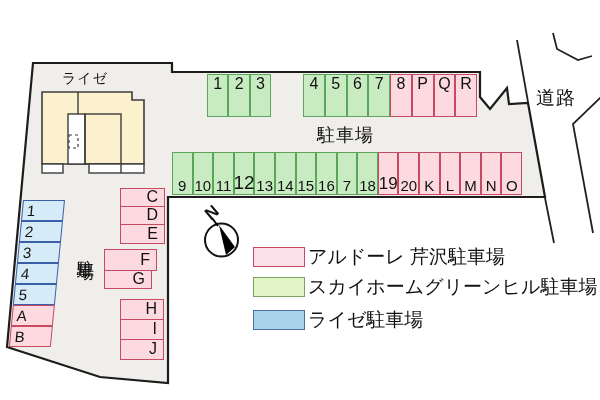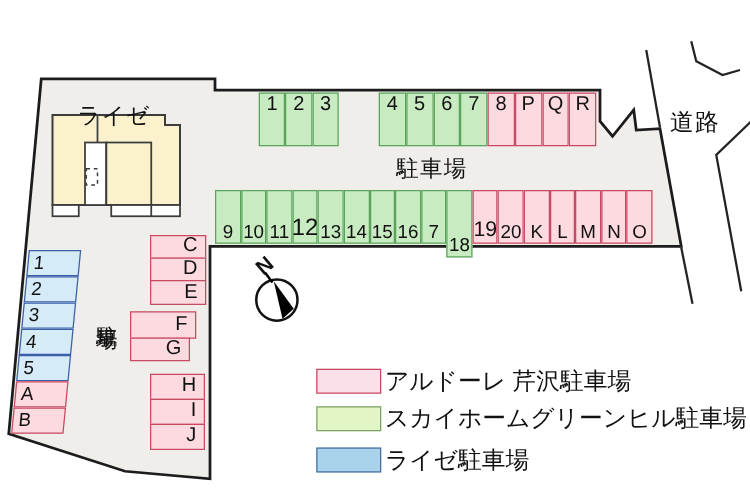--- a/index.html
+++ b/index.html
@@ -24,30 +24,30 @@
   .cell span{line-height:1.15;color:#111;}
   .cell.top{align-items:flex-start;justify-content:center;}
   .cell.bottom{align-items:flex-end;justify-content:center;}
   .cell.right{align-items:center;justify-content:flex-end;padding-right:6px;}
   .cell.left{align-items:center;justify-content:flex-start;padding-left:4px;}
   #left-strip{position:absolute;left:23px;top:200px;width:42px;height:147px;
     transform:skewX(-5.5deg);transform-origin:0 0;}
   #left-strip .cell{left:0;width:100%;}
   
   .lbl{position:absolute;white-space:pre;}
-  #building-label{left:62px;top:80px;font-size:18px;letter-spacing:1px;}
+  #building-label{left:62px;top:70px;font-size:14px;letter-spacing:1px;}
   #road-label{left:536px;top:85px;font-size:19px;letter-spacing:1px;}
   #parking-main-label{left:317px;top:123px;font-size:18px;letter-spacing:1px;}
   #parking-left-label{left:74px;top:246px;font-size:17px;writing-mode:vertical-rl;letter-spacing:2px;}
   #compass-n{left:206px;top:203px;font-size:17px;font-weight:bold;transform:rotate(-40deg);}
   #bicycle-box{position:absolute;left:373px;top:202px;width:101px;height:22px;background:#fff;
     border:2px solid #222;box-sizing:border-box;display:flex;align-items:center;justify-content:center;
     font-size:15px;letter-spacing:4px;}
   
-  .legend-row{position:absolute;left:253px;height:22px;display:flex;align-items:center;gap:3px;margin-top:48px;}
+  .legend-row{position:absolute;left:253px;height:22px;display:flex;align-items:center;gap:3px;}
   .swatch{width:52px;height:20px;box-sizing:border-box;border:1.5px solid;flex:0 0 auto;}
   .legend-label{font-size:19px;white-space:nowrap;}
 </style>
 </head>
 <body>
 
 <div class="stage" style="--ground: #F0EEEB; --outline: #1C1C1C; --road: #222222; --bfill: #FBF2CD; --bstroke: #3C3C3C;">
 
   <svg width="600" height="400" viewBox="0 0 600 400">
 
@@ -126,21 +126,21 @@
       </div>
       <div class="cell bottom" style="left: 295.54px; top: 152px; width: 20.59px; height: 43px; background: rgb(201, 235, 194); border-color: rgb(91, 164, 92);">
         <span style="font-size: 15px;">15</span>
       </div>
       <div class="cell bottom" style="left: 316.13px; top: 152px; width: 20.59px; height: 43px; background: rgb(201, 235, 194); border-color: rgb(91, 164, 92);">
         <span style="font-size: 15px;">16</span>
       </div>
       <div class="cell bottom" style="left: 336.72px; top: 152px; width: 20.59px; height: 43px; background: rgb(201, 235, 194); border-color: rgb(91, 164, 92);">
         <span style="font-size: 15px;">7</span>
       </div>
-      <div class="cell bottom" style="left: 357.31px; top: 152px; width: 20.59px; height: 54px; background: rgb(201, 235, 194); border-color: rgb(91, 164, 92);">
+      <div class="cell bottom" style="left: 357.31px; top: 152px; width: 20.59px; height: 43px; background: rgb(201, 235, 194); border-color: rgb(91, 164, 92);">
         <span style="font-size: 15px;">18</span>
       </div>
       <div class="cell bottom" style="left: 377.9px; top: 152px; width: 20.59px; height: 43px; background: rgb(253, 217, 224); border-color: rgb(198, 74, 98);">
         <span style="font-size: 17px;">19</span>
       </div>
       <div class="cell bottom" style="left: 398.49px; top: 152px; width: 20.59px; height: 43px; background: rgb(253, 217, 224); border-color: rgb(198, 74, 98);">
         <span style="font-size: 15px;">20</span>
       </div>
       <div class="cell bottom" style="left: 419.08px; top: 152px; width: 20.59px; height: 43px; background: rgb(253, 217, 224); border-color: rgb(198, 74, 98);">
         <span style="font-size: 15px;">K</span>

